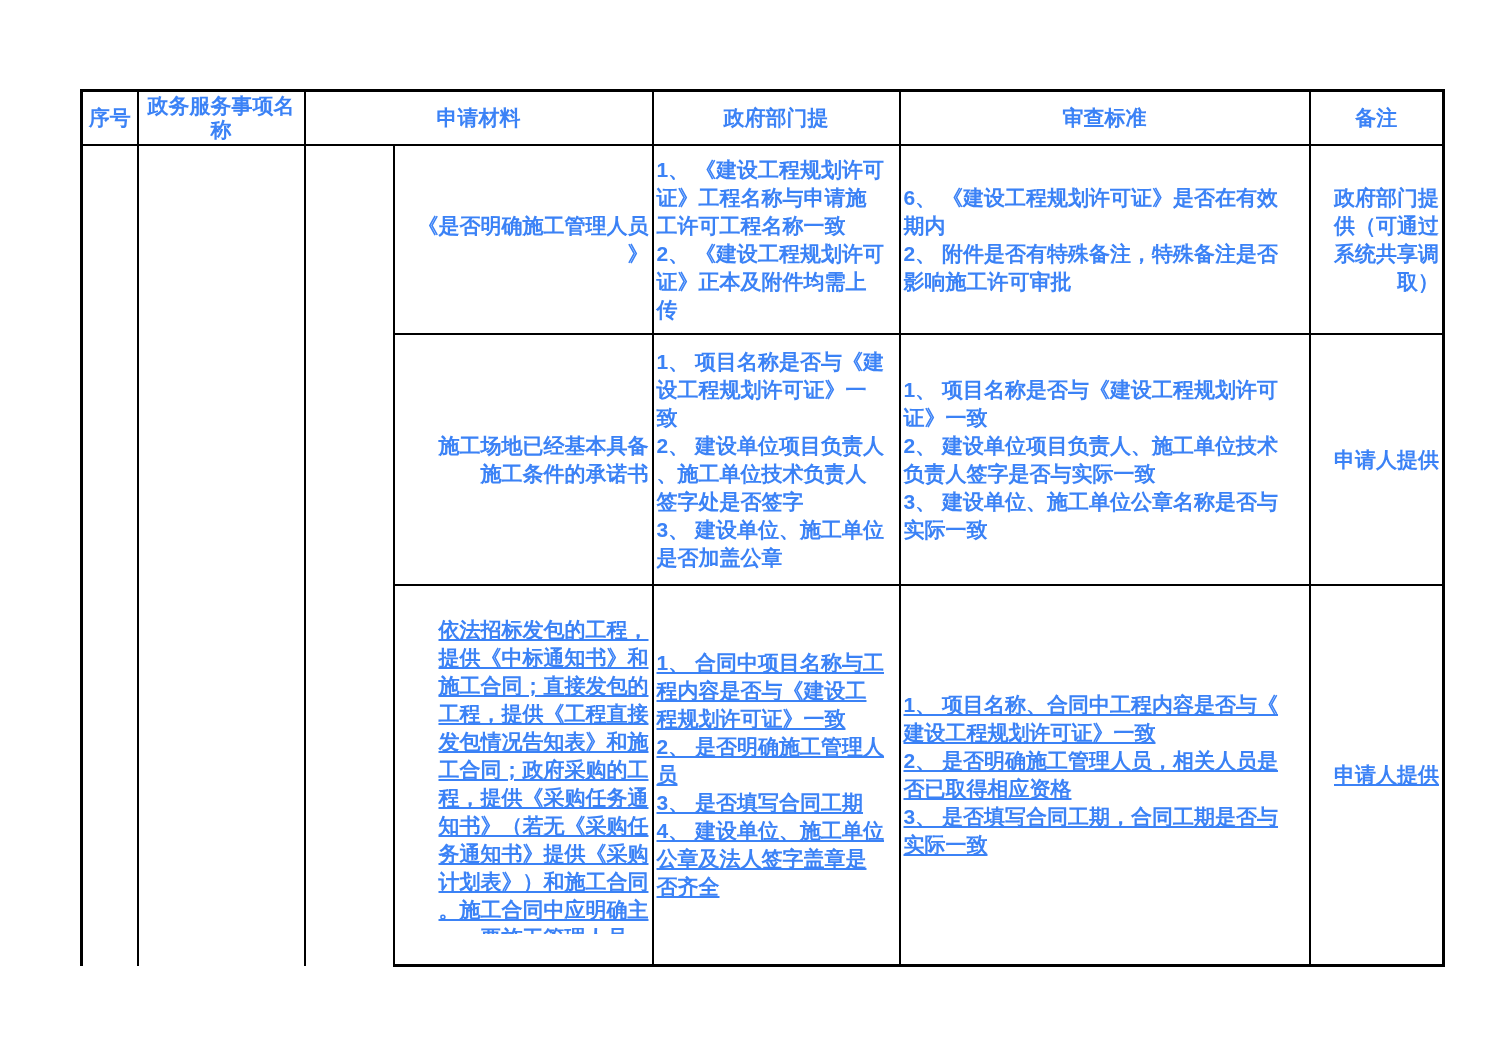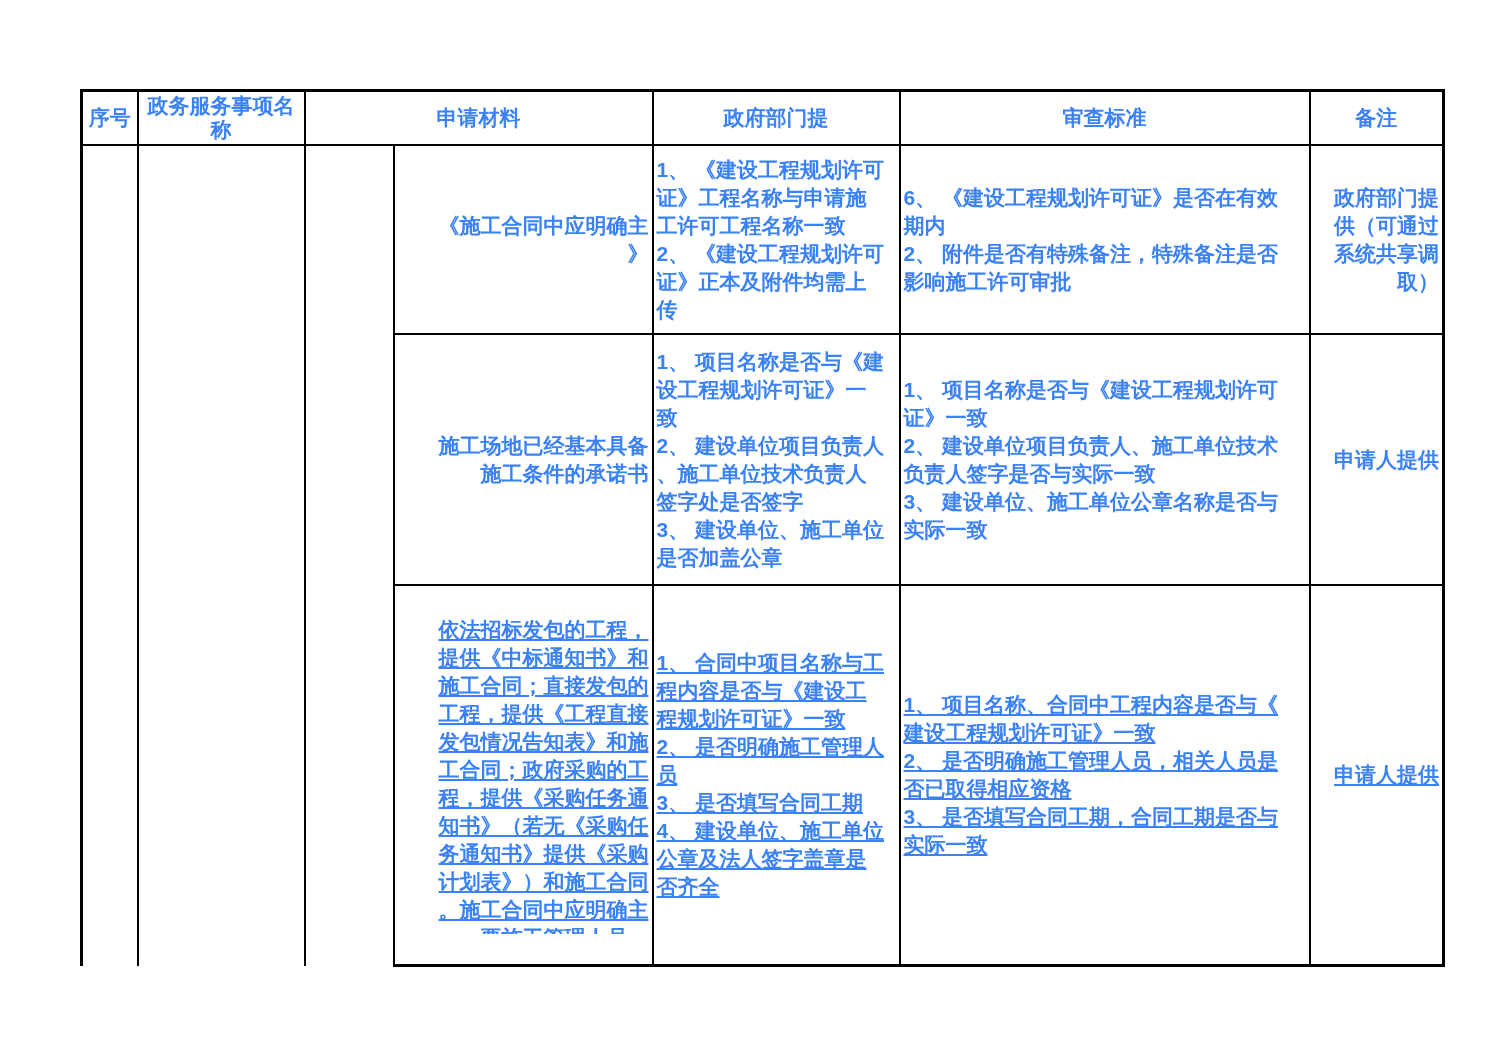--- a/index.html
+++ b/index.html
@@ -90,21 +90,21 @@
 称</th>
       <th colspan="2">申请材料</th>
       <th>政府部门提</th>
       <th>审查标准</th>
       <th class="last-col">备注</th>
     </tr>
     <tr class="r1">
       <td class="first-col merged" rowspan="3"></td>
       <td class="merged" rowspan="3"></td>
       <td class="merged" rowspan="3"></td>
-      <td class="align-c">《施工合同中应明确主
+      <td class="align-c">《是否明确施工管理人员
 》</td>
       <td class="align-l">1、 《建设工程规划许可
 证》工程名称与申请施
 工许可工程名称一致
 2、 《建设工程规划许可
 证》正本及附件均需上
 传</td>
       <td class="align-l">6、 《建设工程规划许可证》是否在有效
 期内
 2、 附件是否有特殊备注，特殊备注是否

